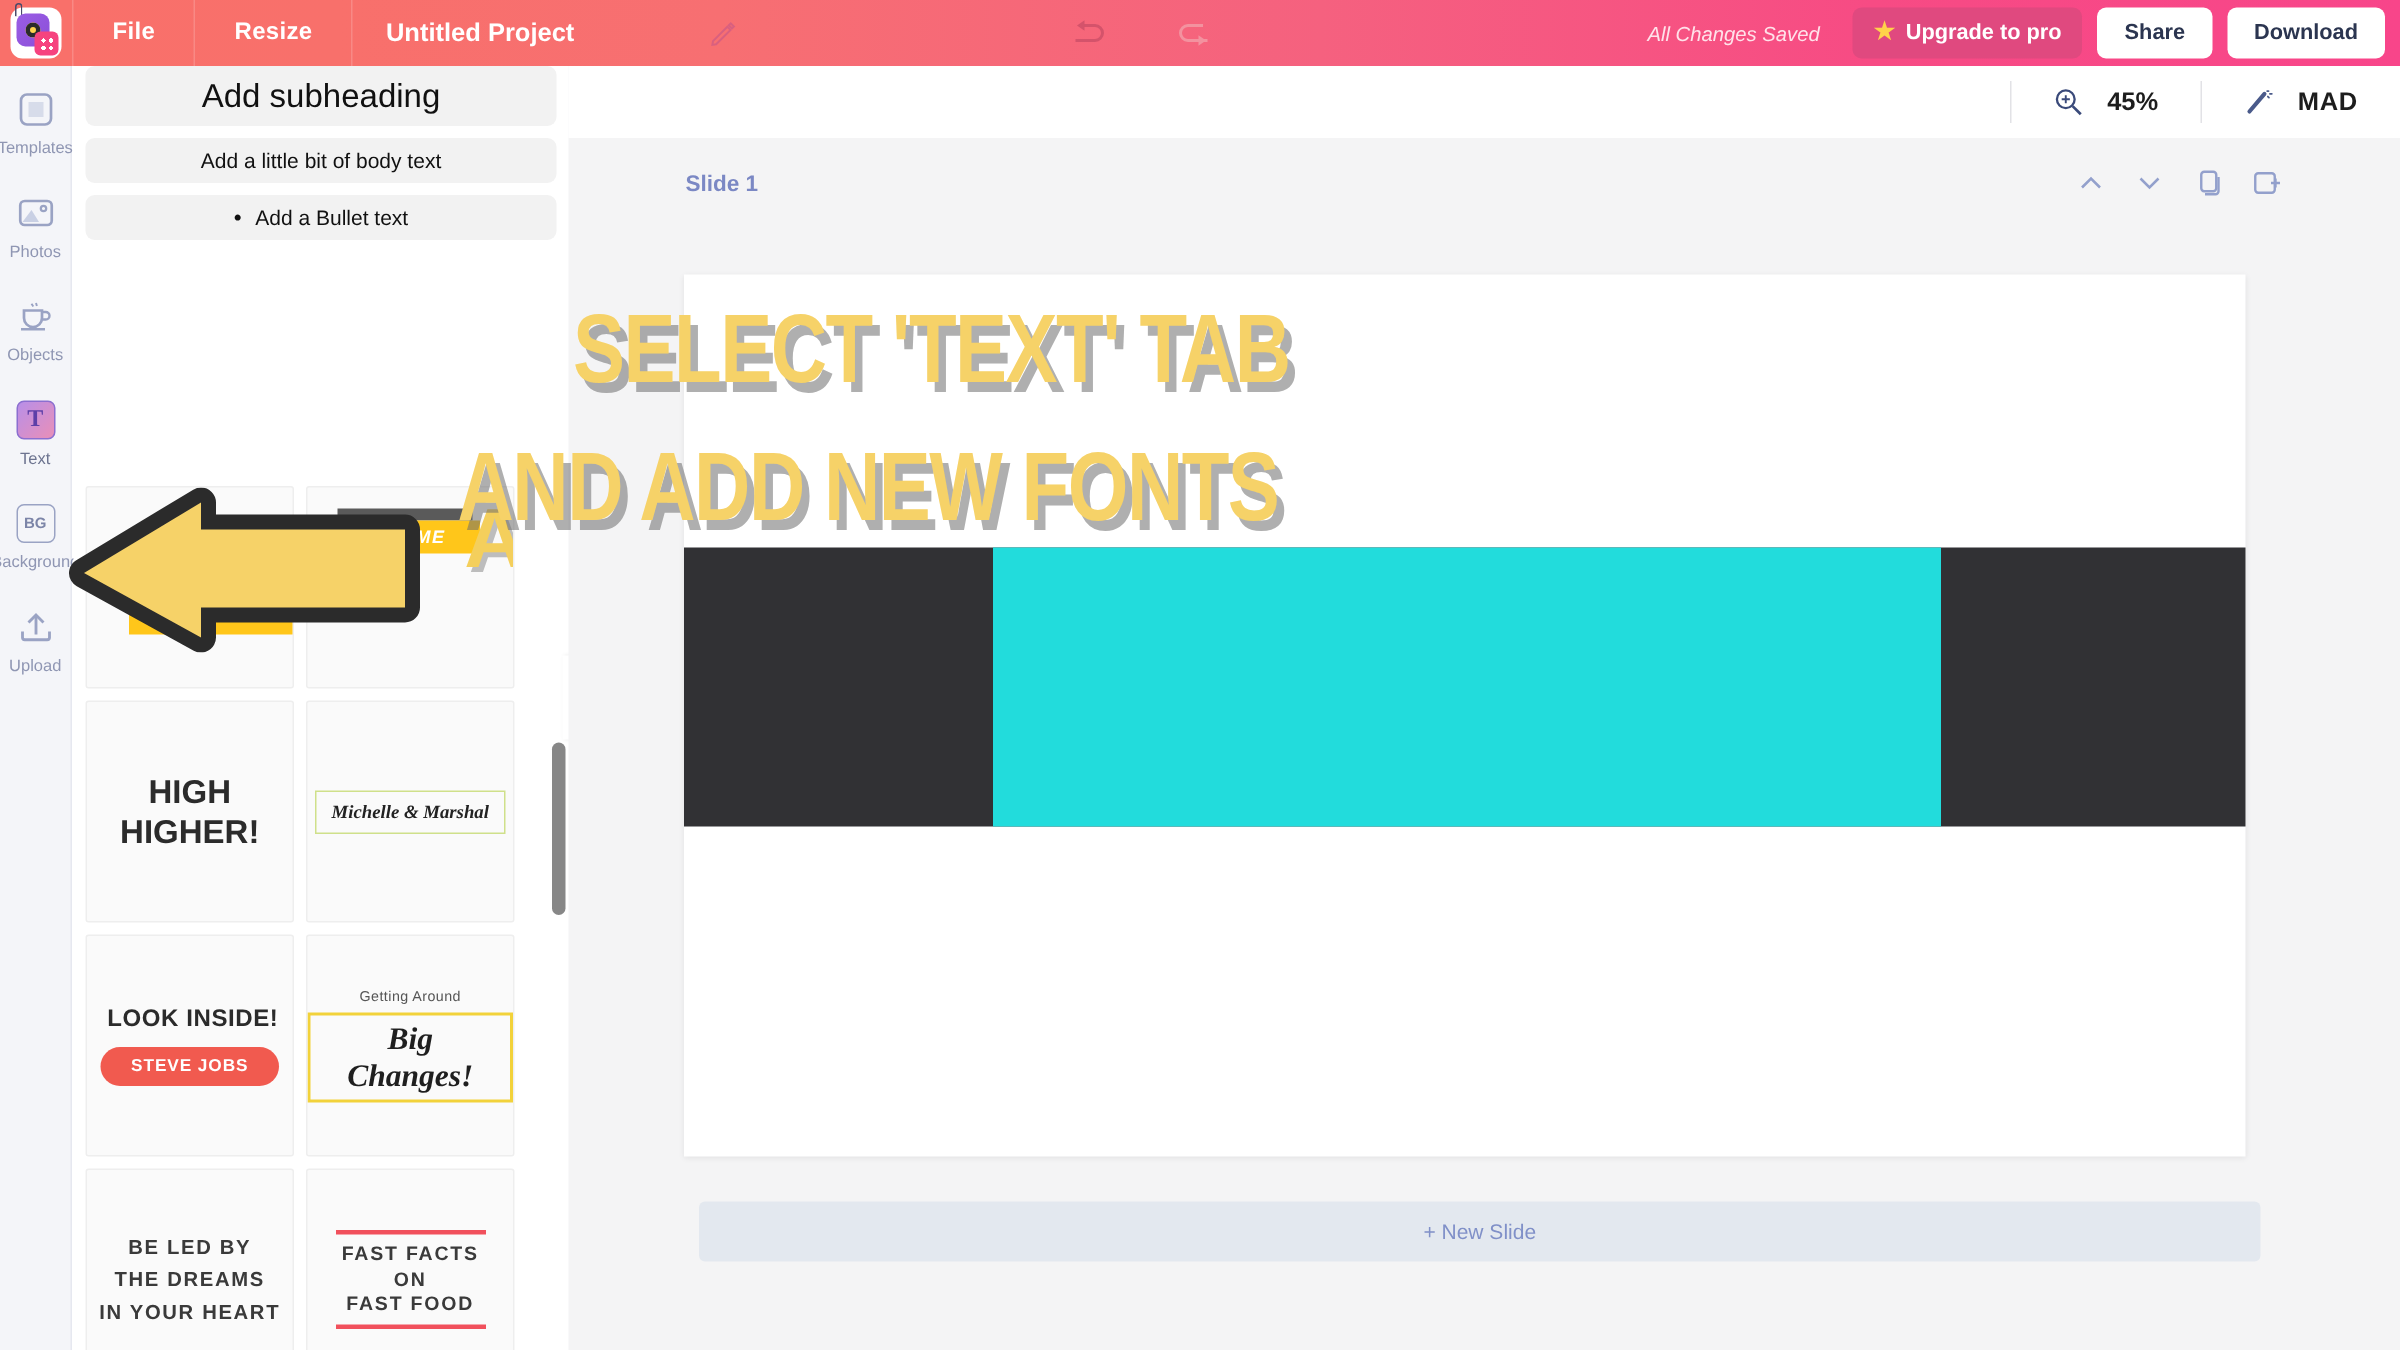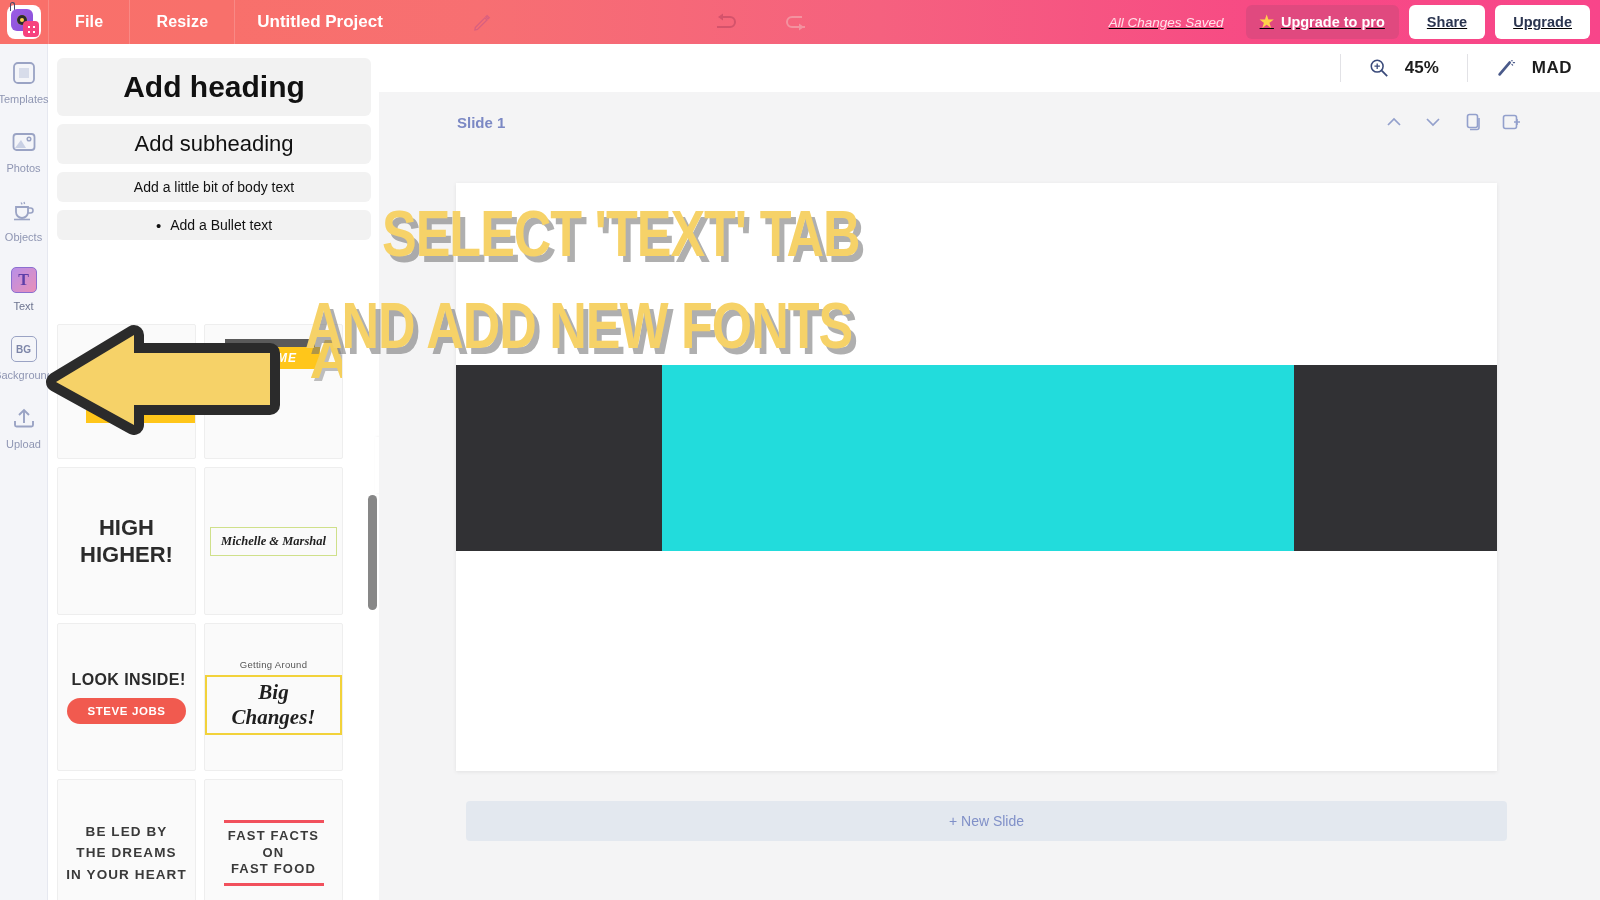--- a/index.html
+++ b/index.html
@@ -69,21 +69,21 @@
     width: 34px; height: 44px; display: flex; align-items: center; justify-content: center;
     cursor: pointer; margin-left: 60px;
   }
   .hist {
     display: flex; align-items: center; gap: 36px; margin-left: 210px;
   }
   .hist-btn { width: 34px; height: 30px; display: flex; align-items: center; justify-content: center; cursor: pointer; }
 
   .topbar-right {
     position: absolute; right: 0; top: 0; height: 44px;
-    display: flex; align-items: center; gap: 0; text-decoration: underline;
+    display: flex; align-items: center; gap: 0;
   }
   .saved-txt {
     color: #ffe2ea; font-size: 13.5px; font-style: italic; margin-right: 22px; white-space: nowrap;
   }
   .upgrade-btn {
     height: 34px; background: #e0497f; border-radius: 6px; color: #fff;
     font-size: 14.5px; font-weight: bold; display: flex; align-items: center; gap: 7px;
     padding: 0 14px; cursor: pointer; margin-right: 10px;
   }
   .star { color: #ffd24a; font-size: 16px; line-height: 1; }
@@ -309,21 +309,21 @@
       </div>
     </div>
 
     <div class="topbar-right">
       <span class="saved-txt">All Changes Saved</span>
       <div class="upgrade-btn">
         <span class="star">★</span>
         <span>Upgrade to pro</span>
       </div>
       <div class="wbtn">Share</div>
-      <div class="wbtn">Upgrade</div>
+      <div class="wbtn">Download</div>
     </div>
   </div>
 
   <div class="rail">
 
     <div class="rail-item">
       <span class="rail-ico">
         <svg width="26" height="26" viewBox="0 0 26 26">
           <rect x="3" y="3" width="20" height="20" rx="4" fill="none" stroke="#9aa3c4" stroke-width="1.8"></rect>
           <rect x="8" y="8" width="10" height="10" fill="#d7dcea"></rect>
@@ -375,21 +375,20 @@
           <path d="M13 18 V5" stroke="#9aa3c4" stroke-width="1.9" fill="none"></path>
           <path d="M8 10 L13 5 L18 10" fill="none" stroke="#9aa3c4" stroke-width="1.9"></path>
           <path d="M4 16 v4 a1.5 1.5 0 0 0 1.5 1.5 h15 A1.5 1.5 0 0 0 22 20 v-4" fill="none" stroke="#9aa3c4" stroke-width="1.9"></path>
         </svg>
       </span>
       <span class="rail-lbl">Upload</span>
     </div>
   </div>
 
   <div class="panel">
-    <div class="tbtn heading">Add heading</div>
     <div class="tbtn subheading">Add subheading</div>
     <div class="tbtn body">Add a little bit of body text</div>
     <div class="tbtn bullet">
       <span class="dot">•</span>
       <span>Add a Bullet text</span>
     </div>
 
     <div class="grid">
 
       <div class="card">

